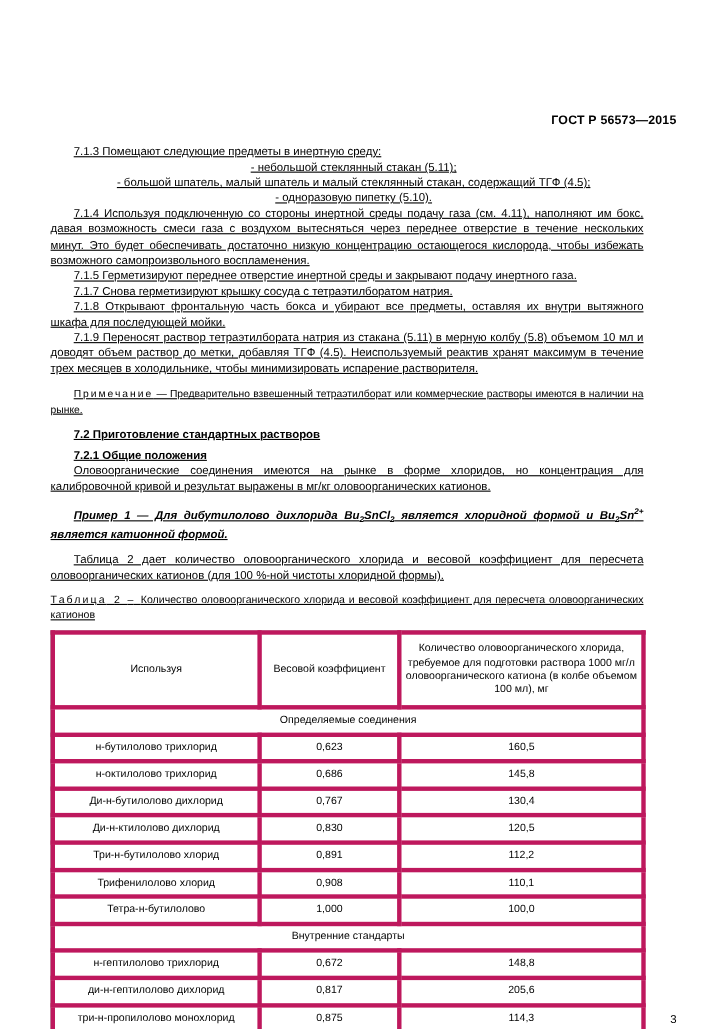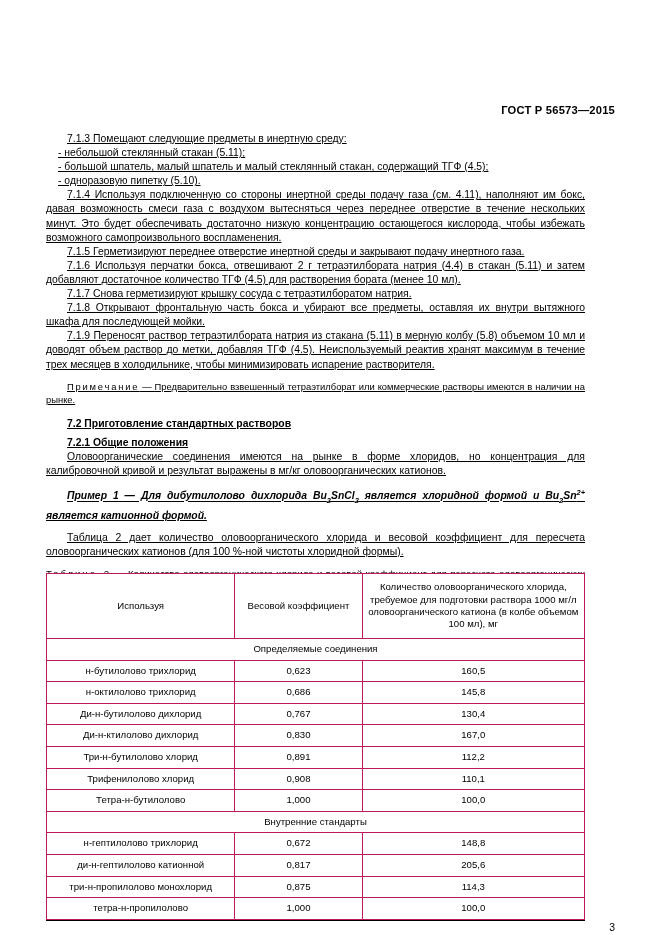--- a/index.html
+++ b/index.html
@@ -51,21 +51,21 @@
     hyphens: none;
   }
   p.indent {
     text-indent: 21px;
   }
   p.bullet {
     margin: 0;
     font-size: 10.4px;
     line-height: 14.1px;
     padding-left: 12px;
-    text-align: left;
+    text-align: center;
   }
   .note {
     margin: 0;
     font-size: 9.4px;
     line-height: 13.2px;
     text-align: justify;
     text-indent: 21px;
   }
   .note-word {
     letter-spacing: 1.8px;
@@ -109,21 +109,21 @@
 
   
   table.data {
     border-collapse: collapse;
     width: 537px;
     table-layout: fixed;
     font-size: 9.6px;
     background: #fff;
   }
   table.data td, table.data th {
-    border: 1px solid #be185d;
+    border: 4px solid #be185d;
     padding: 2px 3px;
     text-align: center;
     vertical-align: middle;
     font-weight: normal;
     line-height: 12.4px;
   }
   table.data thead th {
     height: 60px;
   }
   table.data tbody td {
@@ -168,21 +168,20 @@
     <p class="just indent">7.1.3 Помещают следующие предметы в инертную среду:</p>
 
     <p class="bullet">- небольшой стеклянный стакан (5.11);</p>
     <p class="bullet">- большой шпатель, малый шпатель и малый стеклянный стакан, содержащий ТГФ (4.5);</p>
     <p class="bullet">- одноразовую пипетку (5.10).</p>
 
     <p class="just indent">7.1.4 Используя подключенную со стороны инертной среды подачу газа (см. 4.11), наполняют им бокс, давая возможность смеси газа с воздухом вытесняться через переднее отверстие в течение нескольких минут. Это будет обеспечивать достаточно низкую концентрацию остающегося кислорода, чтобы избежать возможного самопроизвольного воспламенения.</p>
 
     <p class="just indent">7.1.5 Герметизируют переднее отверстие инертной среды и закрывают подачу инертного газа.</p>
 
-    <p class="just indent">7.1.6 Используя перчатки бокса, отвешивают 2 г тетраэтилбората натрия (4.4) в стакан (5.11) и затем добавляют достаточное количество ТГФ (4.5) для растворения бората (менее 10 мл).</p>
 
     <p class="just indent">7.1.7 Снова герметизируют крышку сосуда с тетраэтилборатом натрия.</p>
 
     <p class="just indent">7.1.8 Открывают фронтальную часть бокса и убирают все предметы, оставляя их внутри вытяжного шкафа для последующей мойки.</p>
 
     <p class="just indent">7.1.9 Переносят раствор тетраэтилбората натрия из стакана (5.11) в мерную колбу (5.8) объемом 10 мл и доводят объем раствор до метки, добавляя ТГФ (4.5). Неиспользуемый реактив хранят максимум в течение трех месяцев в холодильнике, чтобы минимизировать испарение растворителя.</p>
 
     <div class="spacer-sm"></div>
 
     <p class="note"><span class="note-word">Примечание</span><span> — Предварительно взвешенный тетраэтилборат или коммерческие растворы имеются в наличии на рынке.</span></p>
@@ -242,21 +241,21 @@
           <td>145,8</td>
         </tr>
         <tr>
           <td>Ди-н-бутилолово дихлорид</td>
           <td>0,767</td>
           <td>130,4</td>
         </tr>
         <tr>
           <td>Ди-н-ктилолово дихлорид</td>
           <td>0,830</td>
-          <td>167,0</td>
+          <td>120,5</td>
         </tr>
         <tr>
           <td>Три-н-бутилолово хлорид</td>
           <td>0,891</td>
           <td>112,2</td>
         </tr>
         <tr>
           <td>Трифенилолово хлорид</td>
           <td>0,908</td>
           <td>110,1</td>
@@ -270,21 +269,21 @@
         <tr class="group-row">
           <td colspan="3">Внутренние стандарты</td>
         </tr>
 
         <tr>
           <td>н-гептилолово трихлорид</td>
           <td>0,672</td>
           <td>148,8</td>
         </tr>
         <tr>
-          <td>ди-н-гептилолово катионной</td>
+          <td>ди-н-гептилолово дихлорид</td>
           <td>0,817</td>
           <td>205,6</td>
         </tr>
         <tr>
           <td>три-н-пропилолово монохлорид</td>
           <td>0,875</td>
           <td>114,3</td>
         </tr>
         <tr>
           <td>тетра-н-пропилолово</td>

